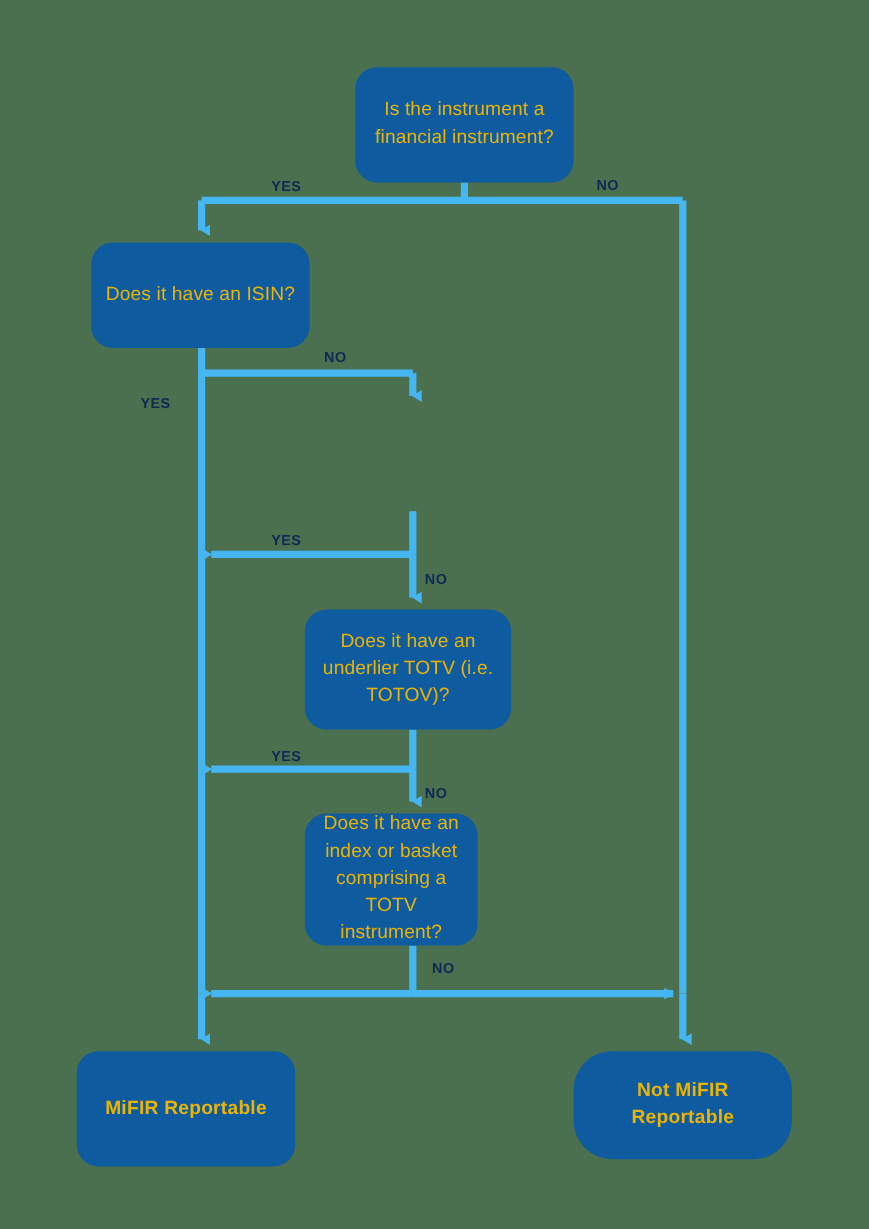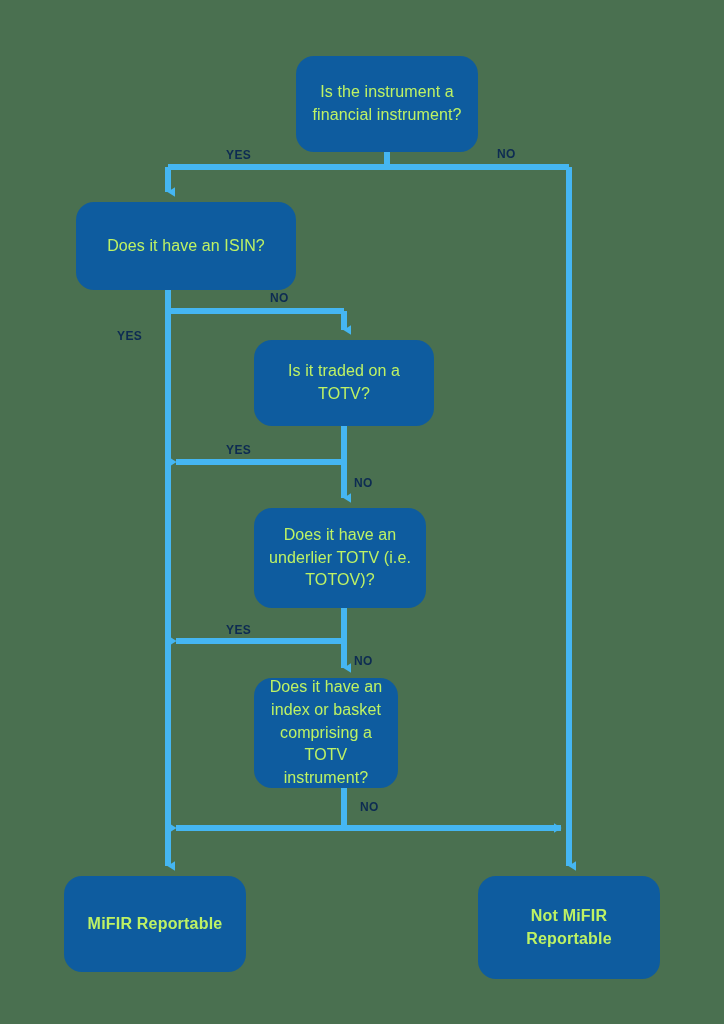--- a/index.html
+++ b/index.html
@@ -29,21 +29,21 @@
   }
   .node-box {
     position: absolute;
     box-sizing: border-box;
     background: #0e5c9f;
     border-radius: 18px;
     display: flex;
     align-items: center;
     justify-content: center;
     text-align: center;
-    color: #bef264;
+    color: #eab308;
     font-family: "Liberation Sans", sans-serif;
     font-size: 16px;
     line-height: 1.42;
     letter-spacing: 0.1px;
     padding: 20px 10px;
     white-space: pre-line;
   }
   .node-box.terminal {
     font-weight: bold;
     font-size: 16px;
@@ -111,31 +111,30 @@
       <path d="M 344,828 L 176,828" marker-end="url(#arrow-left)"></path>
       <path d="M 344,828 L 561,828" marker-end="url(#arrow-right)"></path>
 
       <path d="M 168,828 L 168,866" marker-end="url(#arrow-down)"></path>
       <path d="M 569,828 L 569,866" marker-end="url(#arrow-down)"></path>
     </g>
   </svg>
 
   <div class="node-box" style="left:296px; top:56px; width:182px; height:96px;">Is the instrument a financial instrument?</div>
 
-  <div class="node-box" style="left:76px; top:202px; width:220px; height:88px;">Does it have an ISIN?</div>
+  <div class="node-box" style="left:76px; top:202px; width:182px; height:88px;">Does it have an ISIN?</div>
 
-  <div class="node-box" style="left:254px; top:340px; width:180px; height:86px;">Is it traded on a TOTV?</div>
 
   <div class="node-box" style="left:254px; top:508px; width:172px; height:100px;">Does it have an underlier TOTV (i.e. TOTOV)?</div>
 
   <div class="node-box" style="left:254px; top:678px; width:144px; height:110px;">Does it have an index or basket comprising a TOTV instrument?</div>
 
   <div class="node-box terminal" style="left:64px; top:876px; width:182px; height:96px;">MiFIR Reportable</div>
 
-  <div class="node-box terminal" style="left:478px; top:876px; width:182px; height:103px;">Not MiFIR Reportable</div>
+  <div class="node-box terminal" style="left:478px; top:876px; width:182px; height:90px;border-radius:32px;">Not MiFIR Reportable</div>
 
   <div class="edge-label" style="left:226px; top:148px;">YES</div>
   <div class="edge-label" style="left:497px; top:147px;">NO</div>
   <div class="edge-label" style="left:270px; top:291px;">NO</div>
   <div class="edge-label" style="left:117px; top:329px;">YES</div>
   <div class="edge-label" style="left:226px; top:443px;">YES</div>
   <div class="edge-label" style="left:354px; top:476px;">NO</div>
   <div class="edge-label" style="left:226px; top:623px;">YES</div>
   <div class="edge-label" style="left:354px; top:654px;">NO</div>
   <div class="edge-label" style="left:360px; top:800px;">NO</div>

